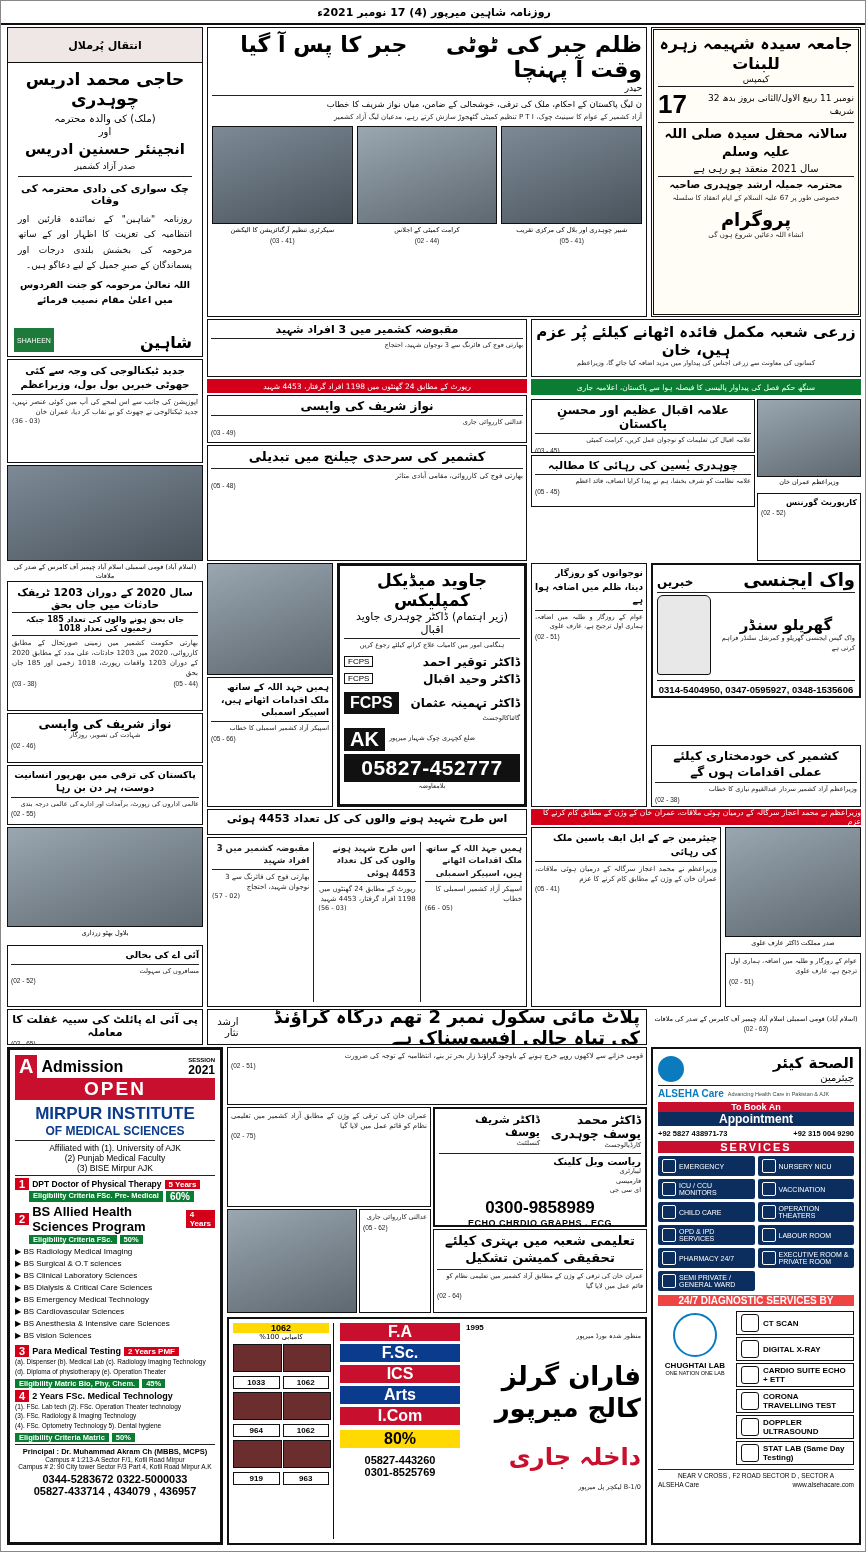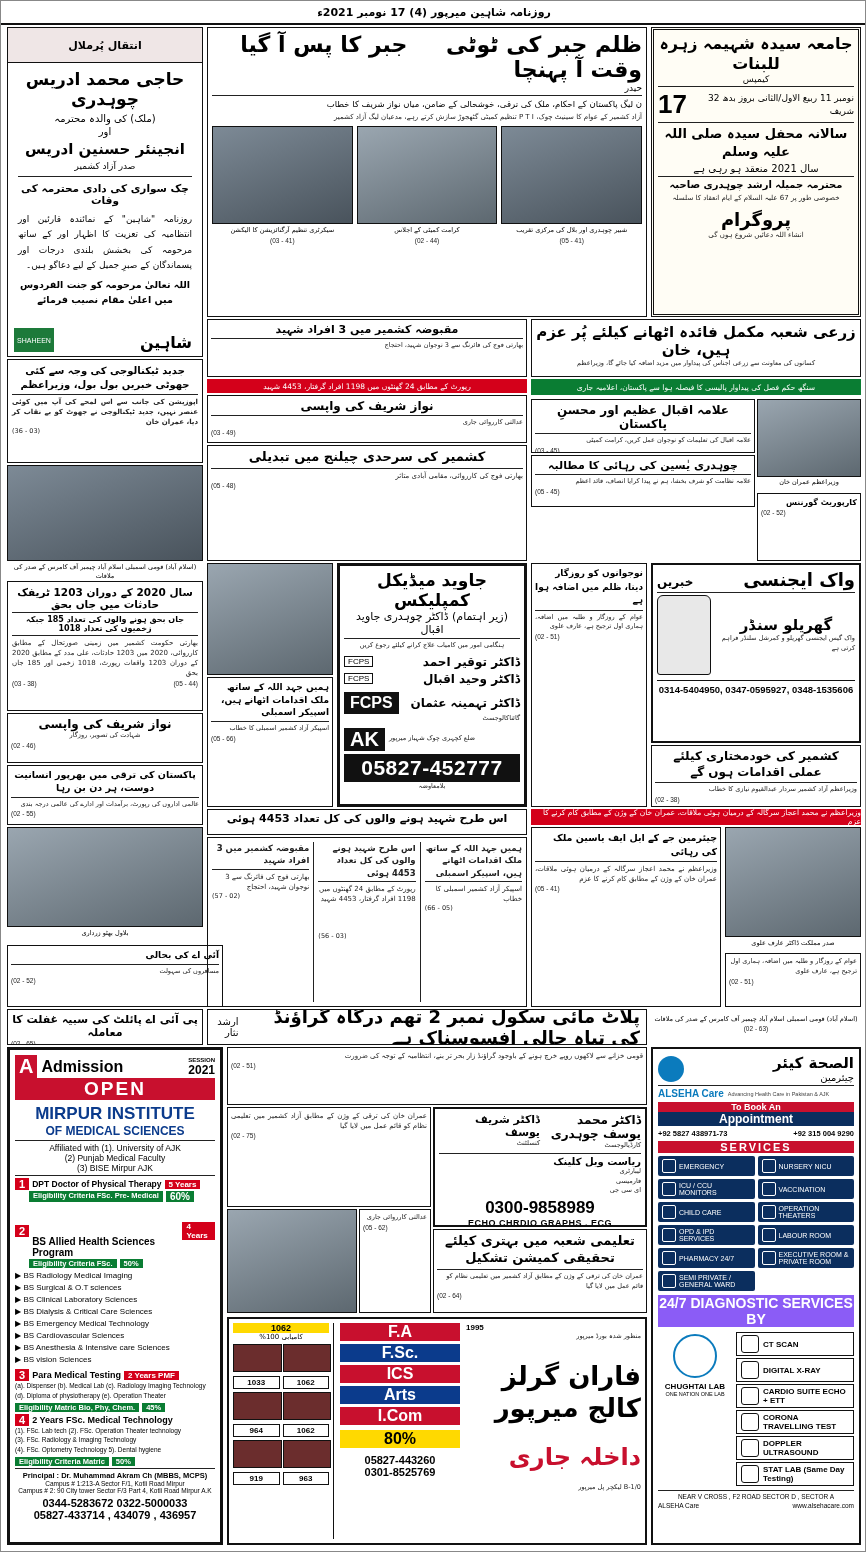--- a/index.html
+++ b/index.html
@@ -55,21 +55,21 @@
     <div class="ctr rtl urdu bold" style="font-size:10.5px;">چک سواری کی دادی محترمہ کی وفات</div>
     <div class="rtl urdu" style="font-size:9px;line-height:1.7;padding:6px 10px 0 10px;text-align:justify;">روزنامہ "شاہین" کے نمائندہ قارئین اور انتظامیہ کی تعزیت کا اظہار اور کے ساتھ مرحومہ کی بخشش بلندی درجات اور پسماندگان کے صبرِ جمیل کے لیے دعاگو ہیں۔</div>
     <div class="ctr rtl urdu bold" style="font-size:9.5px;padding:4px 10px;line-height:1.6;">اللہ تعالیٰ مرحومہ کو جنت الفردوس میں اعلیٰ مقام نصیب فرمائے</div>
     <div style="position:absolute;left:6px;bottom:4px;width:40px;height:24px;background:#1d7a3a;color:#fff;font-size:7px;display:flex;align-items:center;justify-content:center;">SHAHEEN</div>
     <div style="position:absolute;right:10px;bottom:4px;" class="rtl urdu bold">شاہین</div>
   </div>
 
   <div class="box bd" style="left:6px;top:358px;width:196px;height:104px;padding:4px;">
     <div class="rtl urdu bold ctr" style="font-size:10px;line-height:1.4;">جدید ٹیکنالوجی کی وجہ سے کئی جھوٹی خبریں بول بول، وزیراعظم</div>
     <div class="sep"></div>
-    <div class="rtl urdu tiny" style="text-align:justify;font-weight:bold;">اپوزیشن کی جانب سے اس لمحے کی آپ میں کوئی عنصر نہیں، جدید ٹیکنالوجی نے جھوٹ کو بے نقاب کر دیا، عمران خان</div>
+    <div class="rtl urdu tiny" style="text-align:justify;">اپوزیشن کی جانب سے اس لمحے کی آپ میں کوئی عنصر نہیں، جدید ٹیکنالوجی نے جھوٹ کو بے نقاب کر دیا، عمران خان</div>
     <div class="rtl urdu tiny2" style="text-align:left;">(03 - 36)</div>
   </div>
 
   <div class="box bd photo" style="left:6px;top:464px;width:196px;height:96px;"></div>
   <div class="box" style="left:6px;top:562px;width:196px;height:16px;">
     <div class="rtl urdu capline">(اسلام آباد) قومی اسمبلی اسلام آباد چیمبر آف کامرس کے صدر کی ملاقات</div>
   </div>
 
   <div class="box bd" style="left:6px;top:580px;width:196px;height:130px;padding:4px;">
     <div class="rtl urdu bold ctr" style="font-size:10.5px;">سال 2020 کے دوران 1203 ٹریفک حادثات میں جاں بحق</div>
@@ -94,21 +94,21 @@
     <div class="sep"></div>
     <div class="rtl urdu tiny2">عالمی اداروں کی رپورٹ، برآمدات اور ادارے کی عالمی درجہ بندی</div>
     <div class="tiny2" style="text-align:left;">(02 - 55)</div>
   </div>
 
   <div class="box bd photo2" style="left:6px;top:826px;width:196px;height:100px;"></div>
   <div class="box" style="left:6px;top:928px;width:196px;height:14px;">
     <div class="rtl urdu capline">بلاول بھٹو زرداری</div>
   </div>
 
-  <div class="box bd" style="left:6px;top:944px;width:216px;height:62px;padding:3px;">
+  <div class="box bd" style="left:6px;top:944px;width:196px;height:62px;padding:3px;">
     <div class="rtl urdu bold" style="font-size:9px;line-height:1.4;">آئی اے کی بحالی</div>
     <div class="sep"></div>
     <div class="rtl urdu tiny2">مسافروں کی سہولت</div>
     <div class="tiny2" style="text-align:left;">(02 - 52)</div>
   </div>
 
   <div class="box bd" style="left:206px;top:26px;width:440px;height:290px;padding:4px;">
     <div style="display:flex;justify-content:space-between;align-items:flex-start;">
       <div class="rtl urdu" style="font-size:22px;font-weight:bold;flex:1;text-align:right;line-height:1.15;">جبر کا پس آ گیا</div>
       <div class="rtl urdu" style="font-size:22px;font-weight:bold;flex:1.2;text-align:right;line-height:1.15;">ظلم جبر کی ٹوٹی وقت آ پہنچا</div>
@@ -246,21 +246,21 @@
     <div class="tiny2" style="text-align:left;">(05 - 66)</div>
   </div>
 
   <div class="box bd" style="left:530px;top:562px;width:116px;height:244px;padding:3px;">
     <div class="rtl urdu bold" style="font-size:9px;line-height:1.5;">نوجوانوں کو روزگار دینا، ظلم میں اضافہ ہوا ہے</div>
     <div class="sep"></div>
     <div class="rtl urdu tiny2" style="text-align:justify;">عوام کے روزگار و طلبہ میں اضافہ، ہماری اول ترجیح ہے، عارف علوی</div>
     <div class="tiny2" style="text-align:left;">(02 - 51)</div>
   </div>
 
-  <div class="box" style="left:650px;top:562px;width:210px;height:180px;border:2px solid #111;padding:4px;">
+  <div class="box" style="left:650px;top:562px;width:210px;height:135px;border:2px solid #111;padding:4px;">
     <div style="display:flex;justify-content:space-between;align-items:baseline;">
       <span class="rtl urdu bold" style="font-size:12px;">خبریں</span>
       <span class="rtl urdu bold" style="font-size:18px;">واک ایجنسی</span>
     </div>
     <div class="sep"></div>
     <div style="display:flex;gap:6px;align-items:center;">
       <div class="gasimg" style="width:52px;height:78px;border-radius:6px 6px 3px 3px;"></div>
       <div style="flex:1;">
         <div class="rtl urdu bold ctr" style="font-size:15px;">گھریلو سنڈر</div>
         <div class="rtl urdu tiny2">واک گیس ایجنسی گھریلو و کمرشل سلنڈر فراہم کرتی ہے</div>
@@ -289,21 +289,21 @@
       <div style="flex:1;" class="rtl urdu tiny">
         <div class="bold" style="font-size:8.5px;">مقبوضہ کشمیر میں 3 افراد شہید</div>
         <div class="sep"></div>
         <div>بھارتی فوج کی فائرنگ سے 3 نوجوان شہید، احتجاج</div>
         <div class="tiny2" style="text-align:left;">(02 - 57)</div>
       </div>
       <div style="flex:1;border-right:1px solid #222;border-left:1px solid #222;padding:0 4px;" class="rtl urdu tiny">
         <div class="bold" style="font-size:8.5px;">اس طرح شہید ہونے والوں کی کل تعداد 4453 ہوئی</div>
         <div class="sep"></div>
         <div>رپورٹ کے مطابق 24 گھنٹوں میں 1198 افراد گرفتار، 4453 شہید</div>
-        <div class="tiny2" style="text-align:left;margin-top:28px;">(03 - 56)</div>
+        <div class="tiny2" style="text-align:left;">(03 - 56)</div>
       </div>
       <div style="flex:1;" class="rtl urdu tiny">
         <div class="bold" style="font-size:8.5px;">ہمیں جہد اللہ کے ساتھ ملک اقدامات اٹھانے ہیں، اسپیکر اسمبلی</div>
         <div class="sep"></div>
         <div>اسپیکر آزاد کشمیر اسمبلی کا خطاب</div>
         <div class="tiny2" style="text-align:left;">(05 - 66)</div>
       </div>
     </div>
   </div>
 
@@ -355,21 +355,21 @@
       <span style="font-size:8.5px;font-weight:bold;">DPT Doctor of Physical Therapy</span>
       <span class="pillred" style="font-size:8px;">5 Years</span>
     </div>
     <div style="display:flex;gap:3px;margin:1px 0 2px 14px;">
       <span class="pillgrn" style="font-size:7.5px;">Eligibility Criteria FSc. Pre- Medical</span>
       <span class="pillgrn" style="font-size:10px;">60%</span>
     </div>
 
     <div style="display:flex;align-items:center;gap:3px;">
       <span class="pillred" style="font-size:11px;">2</span>
-      <span style="font-size:10px;font-weight:bold;margin-top:32px;">BS Allied Health Sciences Program</span>
+      <span style="font-size:13px;font-weight:bold;">BS Allied Health Sciences Program</span>
       <span class="pillred" style="font-size:8px;">4 Years</span>
     </div>
     <div style="display:flex;gap:3px;margin:1px 0 2px 14px;">
       <span class="pillgrn" style="font-size:7.5px;">Eligibility Criteria FSc.</span>
       <span class="pillgrn" style="font-size:7.5px;">50%</span>
     </div>
 
     <div class="mimslist" id="mims-bs-list">
         <div style="font-size: 8px;">▶ BS Radiology Medical Imaging</div>
         <div style="font-size: 8px;">▶ BS Surgical &amp; O.T sciences</div>
@@ -558,21 +558,21 @@
         </div>
         <div class="srv">
           <span class="ic"></span>
           <span>EXECUTIVE ROOM &amp; PRIVATE ROOM</span>
         </div>
         <div class="srv">
           <span class="ic"></span>
           <span>SEMI PRIVATE / GENERAL WARD</span>
         </div>
       </div>
-    <div style="background:#8b5cf6;color:#fff;text-align:center;font-size:14px;font-weight:bold;margin-top:4px;">24/7 DIAGNOSTIC SERVICES BY</div>
+    <div style="background:#ef4444;color:#fff;text-align:center;font-size:10px;font-weight:bold;margin-top:4px;">24/7 DIAGNOSTIC SERVICES BY</div>
     <div style="display:flex;gap:4px;margin-top:3px;">
       <div style="width:74px;text-align:center;">
         <div style="width:40px;height:40px;border:2px solid #0b7bbd;border-radius:50%;margin:4px auto;"></div>
         <div style="font-size:8px;font-weight:bold;">CHUGHTAI LAB</div>
         <div style="font-size:5.5px;">ONE NATION ONE LAB</div>
       </div>
       <div style="flex:1;" id="alseha-diagnostics">
           <div class="diag">
             <span class="ic"></span>
             <span>CT SCAN</span>

